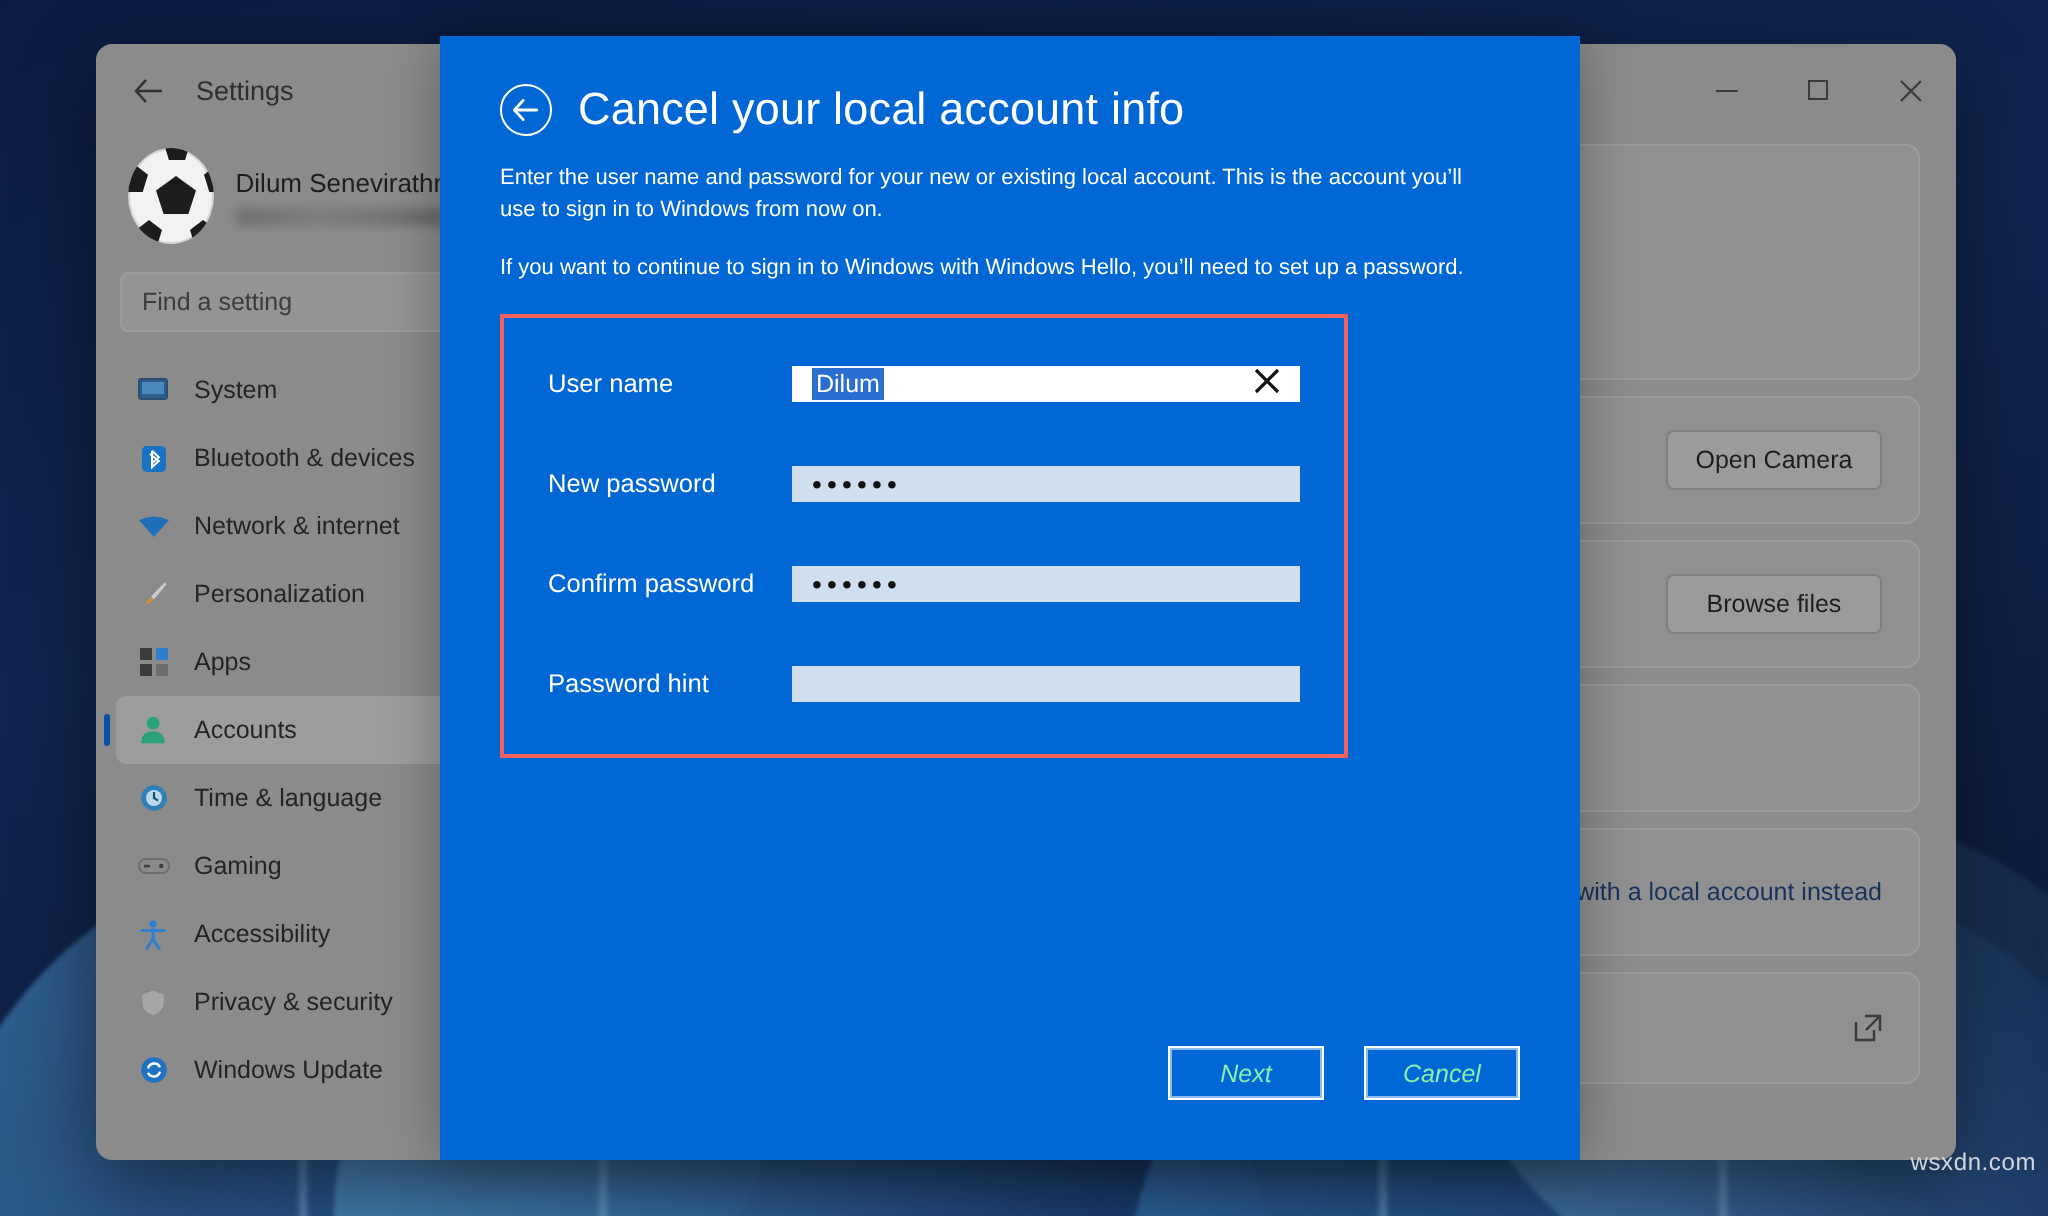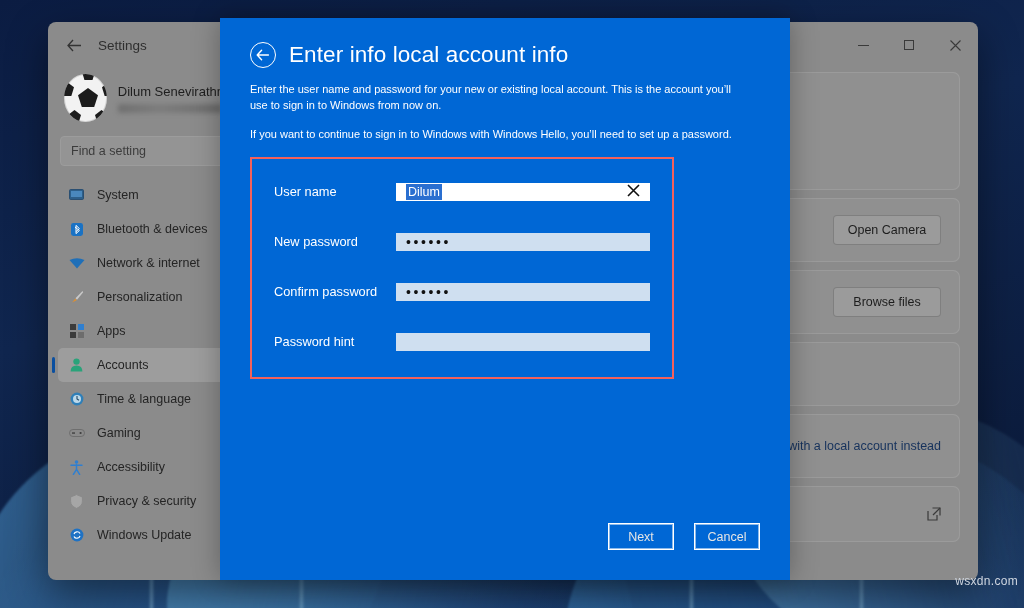--- a/index.html
+++ b/index.html
@@ -185,25 +185,25 @@
   .finput.active { background: #fff; justify-content: space-between; }
   .finput.pw { background: #cfdff0; letter-spacing: 2.6px; font-size: 14px; }
   .finput.empty { background: #cfdff0; }
   .sel-text { background: #2a6fd0; color: #fff; padding: 1px 2px; letter-spacing: 0; }
   .clear-x { font-size: 15px; color: #111; font-weight: 400; line-height: 1; }
   .dlg-actions {
     position: absolute; right: 30px; bottom: 30px;
     display: flex; gap: 20px;
   }
   .dbtn {
-    width: 66px; height: 27px;
+    width: 78px; height: 27px;
     border: 1.6px solid #fff;
     background: transparent;
-    color: #e5e5e5; font-size: 12.5px;
-    display: flex; align-items: center; justify-content: center;
+    color: #86efac; font-size: 12.5px;
+    display: flex; align-items: center; justify-content: center; font-style: italic;
   }
   .dbtn .inner { border: 1px solid rgba(255,255,255,.55); width: 100%; height: 100%;
                  display: flex; align-items: center; justify-content: center; }
 
   .watermark {
     position: absolute; right: 6px; bottom: 20px;
     font-size: 12px; color: #cfd6e0; letter-spacing: .3px;
   }
 </style>
 </head>
@@ -414,21 +414,21 @@
   </div>
 
   <div id="local-account-dialog">
 
     <div class="dlg-head">
       <div class="back-circle">
         <svg width="14" height="12" viewBox="0 0 14 12" aria-hidden="true">
           <path d="M5.6 1.2 L1.2 6 L5.6 10.8 M1.4 6 H12.4" fill="none" stroke="#fff" stroke-width="1.4" stroke-linecap="round" stroke-linejoin="round"></path>
         </svg>
       </div>
-      <div class="dlg-title">Enter info local account info</div>
+      <div class="dlg-title">Cancel your local account info</div>
     </div>
 
     <div class="dlg-para">Enter the user name and password for your new or existing local account. This is the account you’ll use to sign in to Windows from now on.</div>
     <div class="dlg-para">If you want to continue to sign in to Windows with Windows Hello, you’ll need to set up a password.</div>
 
     <div class="form-highlight">
 
       <div class="frow">
         <div class="flabel">User name</div>
         <div class="finput active">

